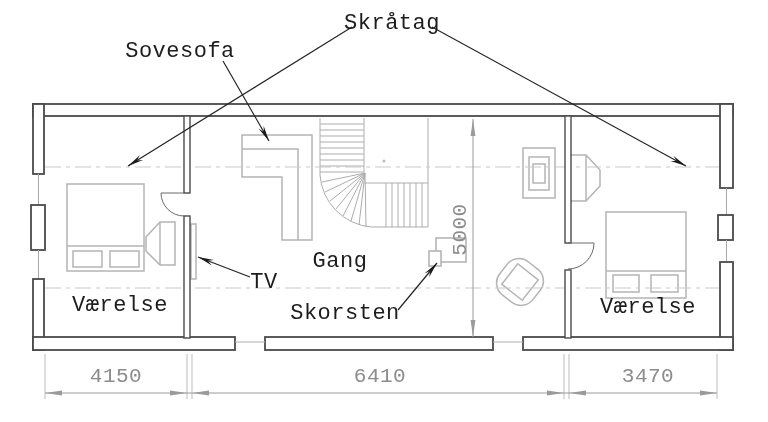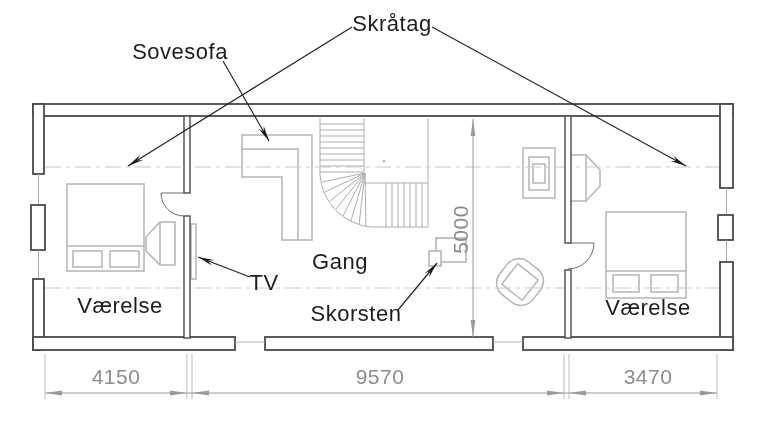--- a/index.html
+++ b/index.html
@@ -1,17 +1,17 @@
 <!DOCTYPE html>
 <html><head>
 <meta charset="utf-8">
 <style>
   html,body{margin:0;padding:0;background:#ffffff;}
   #stage{position:relative;width:768px;height:422px;background:#ffffff;overflow:hidden;
-         font-family:Liberation Sans, sans-serif;}
+         font-family:Liberation Mono, monospace;}
   svg{position:absolute;left:0;top:0;}
   .lbl{position:absolute;font-size:22px;font-weight:400;color:#1d1d1d;letter-spacing:0.5px;
        white-space:nowrap;transform:translateX(-50%);line-height:1;}
   .dim{position:absolute;font-size:21px;color:#8c8c8c;letter-spacing:0.5px;white-space:nowrap;
        transform:translateX(-50%);line-height:1;}
   .dim-vert{position:absolute;font-size:21px;color:#8c8c8c;letter-spacing:0.5px;white-space:nowrap;
        transform:translateX(-50%) rotate(-90deg);line-height:1;}
 </style>
 </head>
 <body>
@@ -184,22 +184,22 @@
     <line x1="223" y1="61" x2="269" y2="141" marker-end="url(#la)"></line>
     <line x1="250" y1="277" x2="198" y2="257" marker-end="url(#la)"></line>
     <line x1="398" y1="310" x2="437" y2="263" marker-end="url(#la)"></line>
   </g>
 </svg>
 
 <div class="lbl" style="left:392px;top:13px">Skråtag</div>
 <div class="lbl" style="left:180px;top:41px">Sovesofa</div>
 <div class="lbl" style="left:264px;top:272px">TV</div>
 <div class="lbl" style="left:340px;top:251px">Gang</div>
-<div class="lbl" style="left:356px;top:303px">Skorsten</div>
+<div class="lbl" style="left:345px;top:303px">Skorsten</div>
 <div class="lbl" style="left:120px;top:295px">Værelse</div>
 <div class="lbl" style="left:648px;top:297px">Værelse</div>
 
 <div class="dim" style="left:116px;top:366px">4150</div>
-<div class="dim" style="left:380px;top:366px">9570</div>
+<div class="dim" style="left:380px;top:366px">6410</div>
 <div class="dim" style="left:648px;top:366px">3470</div>
 <div class="dim-vert" style="left:460px;top:219px">5000</div>
 
 </div>
 
 </body></html>

